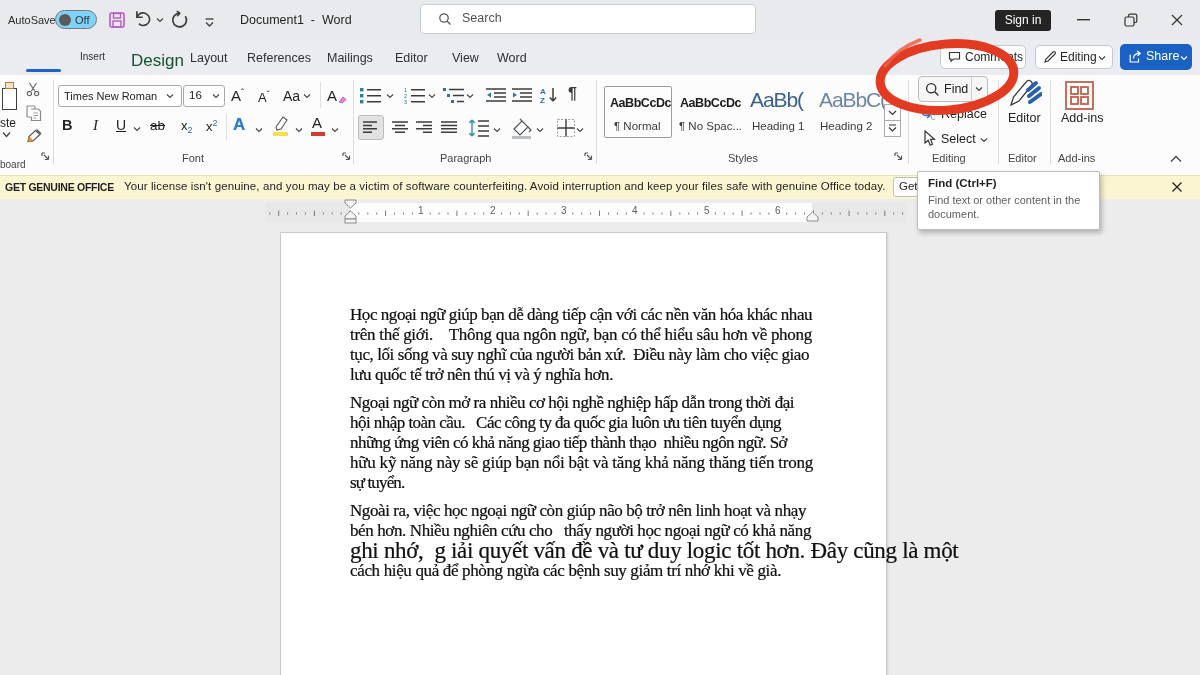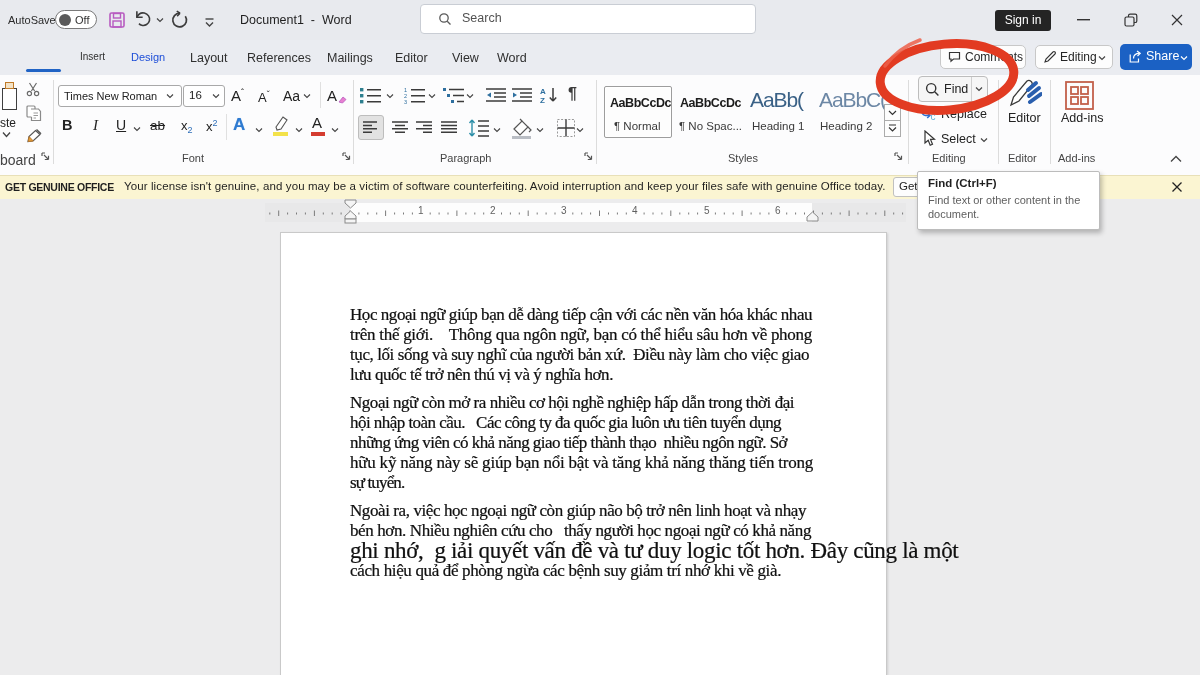--- a/index.html
+++ b/index.html
@@ -5,21 +5,21 @@
   html,body { width:1200px; height:675px; overflow:hidden; }
   body { font-family:"Liberation Sans", sans-serif; position:relative;
          background:#ececed; -webkit-font-smoothing:antialiased; }
   .abs { position:absolute; }
   svg { display:block; }
 </style></head>
 <body>
 
 <div class="abs" style="left:0;top:0;width:1200px;height:40px;background:#e8eaee;"></div>
 <div class="abs" style="left:8px;top:14px;font-size:11px;color:#2b2b2b;">AutoSave</div>
-<div class="abs" style="left:55px;top:10px;width:42px;height:19px;border:1px solid #7a7a7a;border-radius:10px;background:#ffffff;">
+<div class="abs" style="left:55px;top:10px;width:42px;height:19px;border:1px solid #7a7a7a;border-radius:10px;background:#7dd3fc;">
   <div class="abs" style="left:2.5px;top:2.5px;width:12px;height:12px;border-radius:50%;background:#5a5a5a;"></div>
   <div class="abs" style="left:19px;top:3px;font-size:11px;color:#333;">Off</div>
 </div>
 <svg class="abs" style="left:108px;top:11px" width="18" height="18" viewBox="0 0 18 18">
   <rect x="2" y="2" width="14" height="14" rx="1.5" fill="none" stroke="#b75bc0" stroke-width="1.6"></rect>
   <rect x="5.5" y="2.5" width="7" height="4.5" fill="none" stroke="#b75bc0" stroke-width="1.4"></rect>
   <rect x="5" y="10" width="8" height="6" fill="none" stroke="#b75bc0" stroke-width="1.4"></rect>
 </svg>
 <svg class="abs" style="left:135px;top:8px" width="17" height="21" viewBox="0 0 20 24">
   <path d="M2.2 3.5 V10.5 H9" fill="none" stroke="#3c3c3c" stroke-width="1.9"></path>
@@ -50,21 +50,21 @@
 <svg class="abs" style="left:1124px;top:13px" width="14" height="14" viewBox="0 0 14 14">
   <rect x="1" y="4" width="9" height="9" rx="1.5" fill="none" stroke="#333" stroke-width="1.2"></rect>
   <path d="M4.5 4 V2.8 A1.6 1.6 0 0 1 6.1 1.2 H11.2 A1.6 1.6 0 0 1 12.8 2.8 V7.9 A1.6 1.6 0 0 1 11.2 9.5 H10" fill="none" stroke="#333" stroke-width="1.2"></path>
 </svg>
 <svg class="abs" style="left:1171px;top:14px" width="12" height="12" viewBox="0 0 12 12">
   <path d="M1 1 L11 11 M11 1 L1 11" stroke="#333" stroke-width="1.2"></path>
 </svg>
 <div class="abs" style="left:0;top:40px;width:1200px;height:35px;background:#eaecf1;"></div>
 <div class="abs" style="left:27px;top:51px;font-size:12.5px;font-weight:700;color:#111;margin-top:40px;">Home</div>
 <div class="abs" style="left:80px;top:51px;font-size:10px;color:#2f2f2f;">Insert</div>
-<div class="abs" style="left:131px;top:51px;font-size:11px;color:#1d4ed8;">Design</div>
+<div class="abs" style="left:131px;top:51px;font-size:17px;color:#14532d;">Design</div>
 <div class="abs" style="left:190px;top:51px;font-size:12.5px;color:#2f2f2f;">Layout</div>
 <div class="abs" style="left:247px;top:51px;font-size:12.5px;color:#2f2f2f;">References</div>
 <div class="abs" style="left:327px;top:51px;font-size:12.5px;color:#2f2f2f;">Mailings</div>
 <div class="abs" style="left:395px;top:51px;font-size:12.5px;color:#2f2f2f;">Editor</div>
 <div class="abs" style="left:452px;top:51px;font-size:12.5px;color:#2f2f2f;">View</div>
 <div class="abs" style="left:497px;top:51px;font-size:12.5px;color:#2f2f2f;">Word</div>
 <div class="abs" style="left:26px;top:69px;width:35px;height:3px;background:#2063c5;border-radius:2px;"></div>
 
 <div class="abs" style="left:940px;top:45px;width:86px;height:24px;background:#fdfdfd;border:1px solid #c8c8c8;border-radius:5px;"></div>
 <svg class="abs" style="left:948px;top:51px" width="13" height="12" viewBox="0 0 13 12">
@@ -112,21 +112,21 @@
 <svg class="abs" style="left:26px;top:105px" width="16" height="17" viewBox="0 0 16 17">
   <rect x="1" y="1" width="8" height="11" rx="1" fill="#fff" stroke="#8a8a8a" stroke-width="1.2"></rect>
   <path d="M5 4 H12.5 L14.5 6.5 V15.5 H5.5 V12" fill="#fff" stroke="#8a8a8a" stroke-width="1.2"></path>
   <path d="M7.5 8 H12 M7.5 10.5 H12 M7.5 13 H10" stroke="#9a9a9a" stroke-width="1"></path>
 </svg>
 <svg class="abs" style="left:25px;top:128px" width="18" height="17" viewBox="0 0 18 17">
   <path d="M10.5 2.5 L15 6.5 L8 13 L3 13.5 L4 8.5 Z" fill="#fff" stroke="#555" stroke-width="1.2"></path>
   <path d="M3.2 13.4 L8.2 12.9 L4.2 8.7 Z" fill="#e8a33d" stroke="#c07a28" stroke-width="1"></path>
   <path d="M11.5 1.5 L16 5.8" stroke="#555" stroke-width="1.4"></path>
 </svg>
-<div class="abs" style="left:0px;top:152px;font-size:14px;color:#444;">board</div>
+<div class="abs" style="left:0px;top:159px;font-size:10px;color:#444;">board</div>
 <svg class="abs" style="left:40px;top:151px" width="11" height="11" viewBox="0 0 11 11">
 <path d="M2 2 H5 M2 2 V5" stroke="#555" stroke-width="1.2" fill="none"></path>
 <path d="M4 4 L8.5 8.5 M8.5 8.5 V4.8 M8.5 8.5 H4.8" stroke="#555" stroke-width="1.2" fill="none"></path>
 </svg>
 
 <div class="abs" style="left:58px;top:85px;width:124px;height:22px;background:#fff;border:1px solid #a9a9a9;border-radius:3px;"></div>
 <div class="abs" style="left:64px;top:90px;font-size:11px;color:#222;">Times New Roman</div>
 <svg class="abs" style="left:166px;top:93px" width="8" height="6" viewBox="0 0 8 6">
     <path d="M1 1.5 L4 4.5 L7 1.5" fill="none" stroke="#444" stroke-width="1.1"></path>
   </svg>

